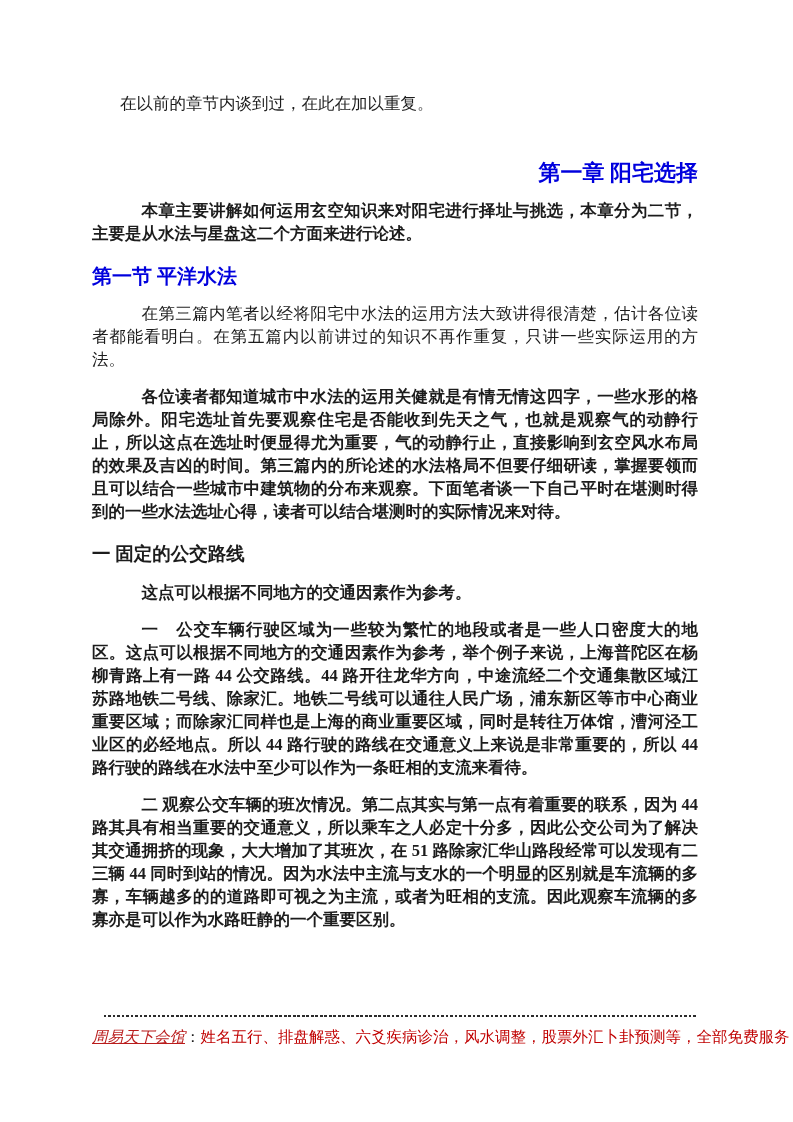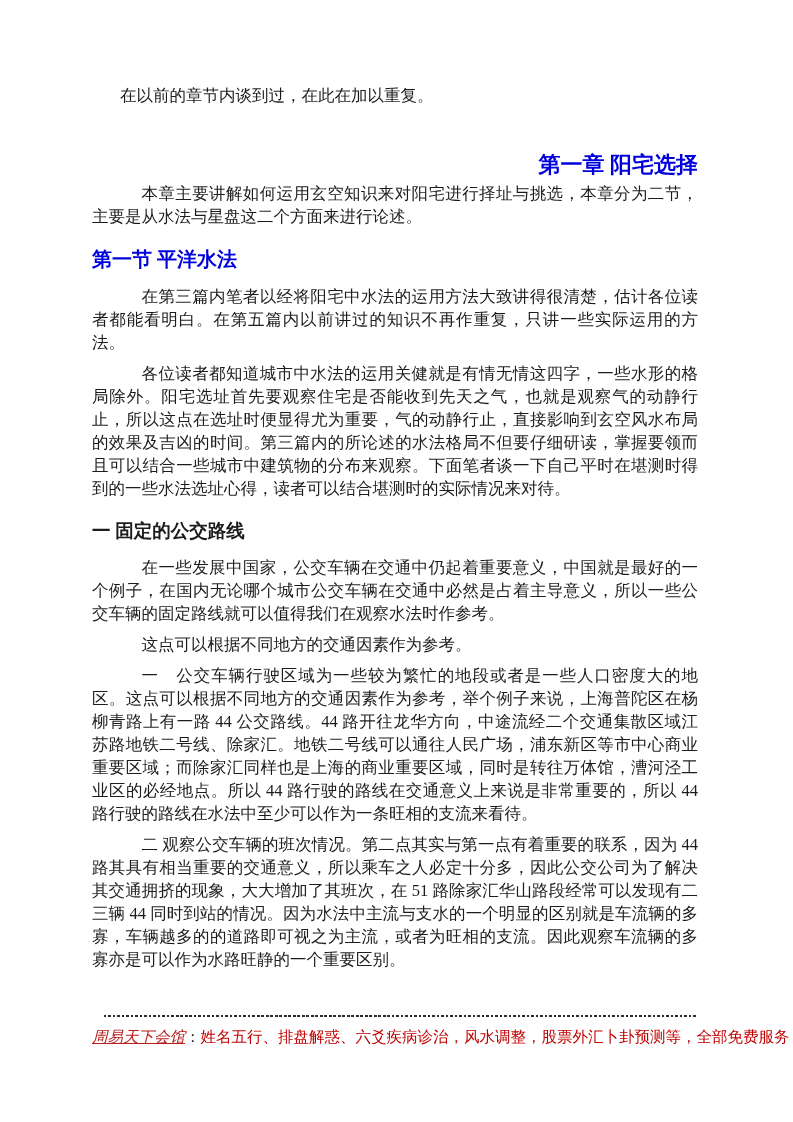--- a/index.html
+++ b/index.html
@@ -10,21 +10,21 @@
   }
   .page {
     position: relative;
     width: 793px; height: 1122px;
     background: #ffffff;
     overflow: hidden;
     color: #1c1c1c;
   }
   .content {
     position: absolute;
-    left: 92px; top: 84px; width: 606px;
+    left: 92px; top: 92px; width: 606px;
   }
   .body-par {
     font-size: 16.5px;
     line-height: 23px;
     text-align: justify;
     text-indent: 3em;
     margin: 12px 0 0 0;
     color: #1c1c1c;
   }
   .continuation {
@@ -32,37 +32,37 @@
     text-indent: 1.7em;
   }
   .chapter-title {
     font-size: 22px;
     line-height: 30px;
     font-weight: bold;
     text-align: right;
     color: #0000dd;
     margin: 43px 0 0 0;
   }
-  .chapter-intro { margin-top: 2px; }
+  .chapter-intro { margin-top: 11px; font-weight: bold; }
   .section-title {
     font-size: 20px;
     line-height: 28px;
     font-weight: bold;
     color: #0000dd;
     margin: 17px 0 0 0;
   }
   .first-after-heading { }
   .sub-title {
     font-size: 18.5px;
     line-height: 26px;
     font-weight: bold;
     color: #1c1c1c;
     margin: 18px 0 0 0;
   }
-  .gap-par { margin-top: 8px; }
+  .gap-par { margin-top: 14px; font-weight: bold; }
   .footer {
     position: absolute;
     left: 92px; top: 1015px; width: 606px;
   }
   .footer-rule {
     height: 2px;
     margin-left: 12px;
     background: repeating-linear-gradient(90deg, #2b2b2b 0 2.5px, transparent 2.5px 4.5px);
   }
   .footer-line {
@@ -93,21 +93,20 @@
     <p class="body-par chapter-intro">本章主要讲解如何运用玄空知识来对阳宅进行择址与挑选，本章分为二节，主要是从水法与星盘这二个方面来进行论述。</p>
 
     <h2 class="section-title">第一节 平洋水法</h2>
 
     <p class="body-par first-after-heading">在第三篇内笔者以经将阳宅中水法的运用方法大致讲得很清楚，估计各位读者都能看明白。在第五篇内以前讲过的知识不再作重复，只讲一些实际运用的方法。</p>
 
     <p class="body-par gap-par">各位读者都知道城市中水法的运用关健就是有情无情这四字，一些水形的格局除外。阳宅选址首先要观察住宅是否能收到先天之气，也就是观察气的动静行止，所以这点在选址时便显得尤为重要，气的动静行止，直接影响到玄空风水布局的效果及吉凶的时间。第三篇内的所论述的水法格局不但要仔细研读，掌握要领而且可以结合一些城市中建筑物的分布来观察。下面笔者谈一下自己平时在堪测时得到的一些水法选址心得，读者可以结合堪测时的实际情况来对待。</p>
 
     <h3 class="sub-title">一 固定的公交路线</h3>
 
-    <p class="body-par first-after-heading">在一些发展中国家，公交车辆在交通中仍起着重要意义，中国就是最好的一个例子，在国内无论哪个城市公交车辆在交通中必然是占着主导意义，所以一些公交车辆的固定路线就可以值得我们在观察水法时作参考。</p>
 
     <p class="body-par gap-par">这点可以根据不同地方的交通因素作为参考。</p>
 
     <p class="body-par gap-par">一　公交车辆行驶区域为一些较为繁忙的地段或者是一些人口密度大的地区。这点可以根据不同地方的交通因素作为参考，举个例子来说，上海普陀区在杨柳青路上有一路 44 公交路线。44 路开往龙华方向，中途流经二个交通集散区域江苏路地铁二号线、除家汇。地铁二号线可以通往人民广场，浦东新区等市中心商业重要区域；而除家汇同样也是上海的商业重要区域，同时是转往万体馆，漕河泾工业区的必经地点。所以 44 路行驶的路线在交通意义上来说是非常重要的，所以 44 路行驶的路线在水法中至少可以作为一条旺相的支流来看待。</p>
 
     <p class="body-par gap-par">二 观察公交车辆的班次情况。第二点其实与第一点有着重要的联系，因为 44 路其具有相当重要的交通意义，所以乘车之人必定十分多，因此公交公司为了解决其交通拥挤的现象，大大增加了其班次，在 51 路除家汇华山路段经常可以发现有二三辆 44 同时到站的情况。因为水法中主流与支水的一个明显的区别就是车流辆的多寡，车辆越多的的道路即可视之为主流，或者为旺相的支流。因此观察车流辆的多寡亦是可以作为水路旺静的一个重要区别。</p>
 
   </div>
 
   <div class="footer">

